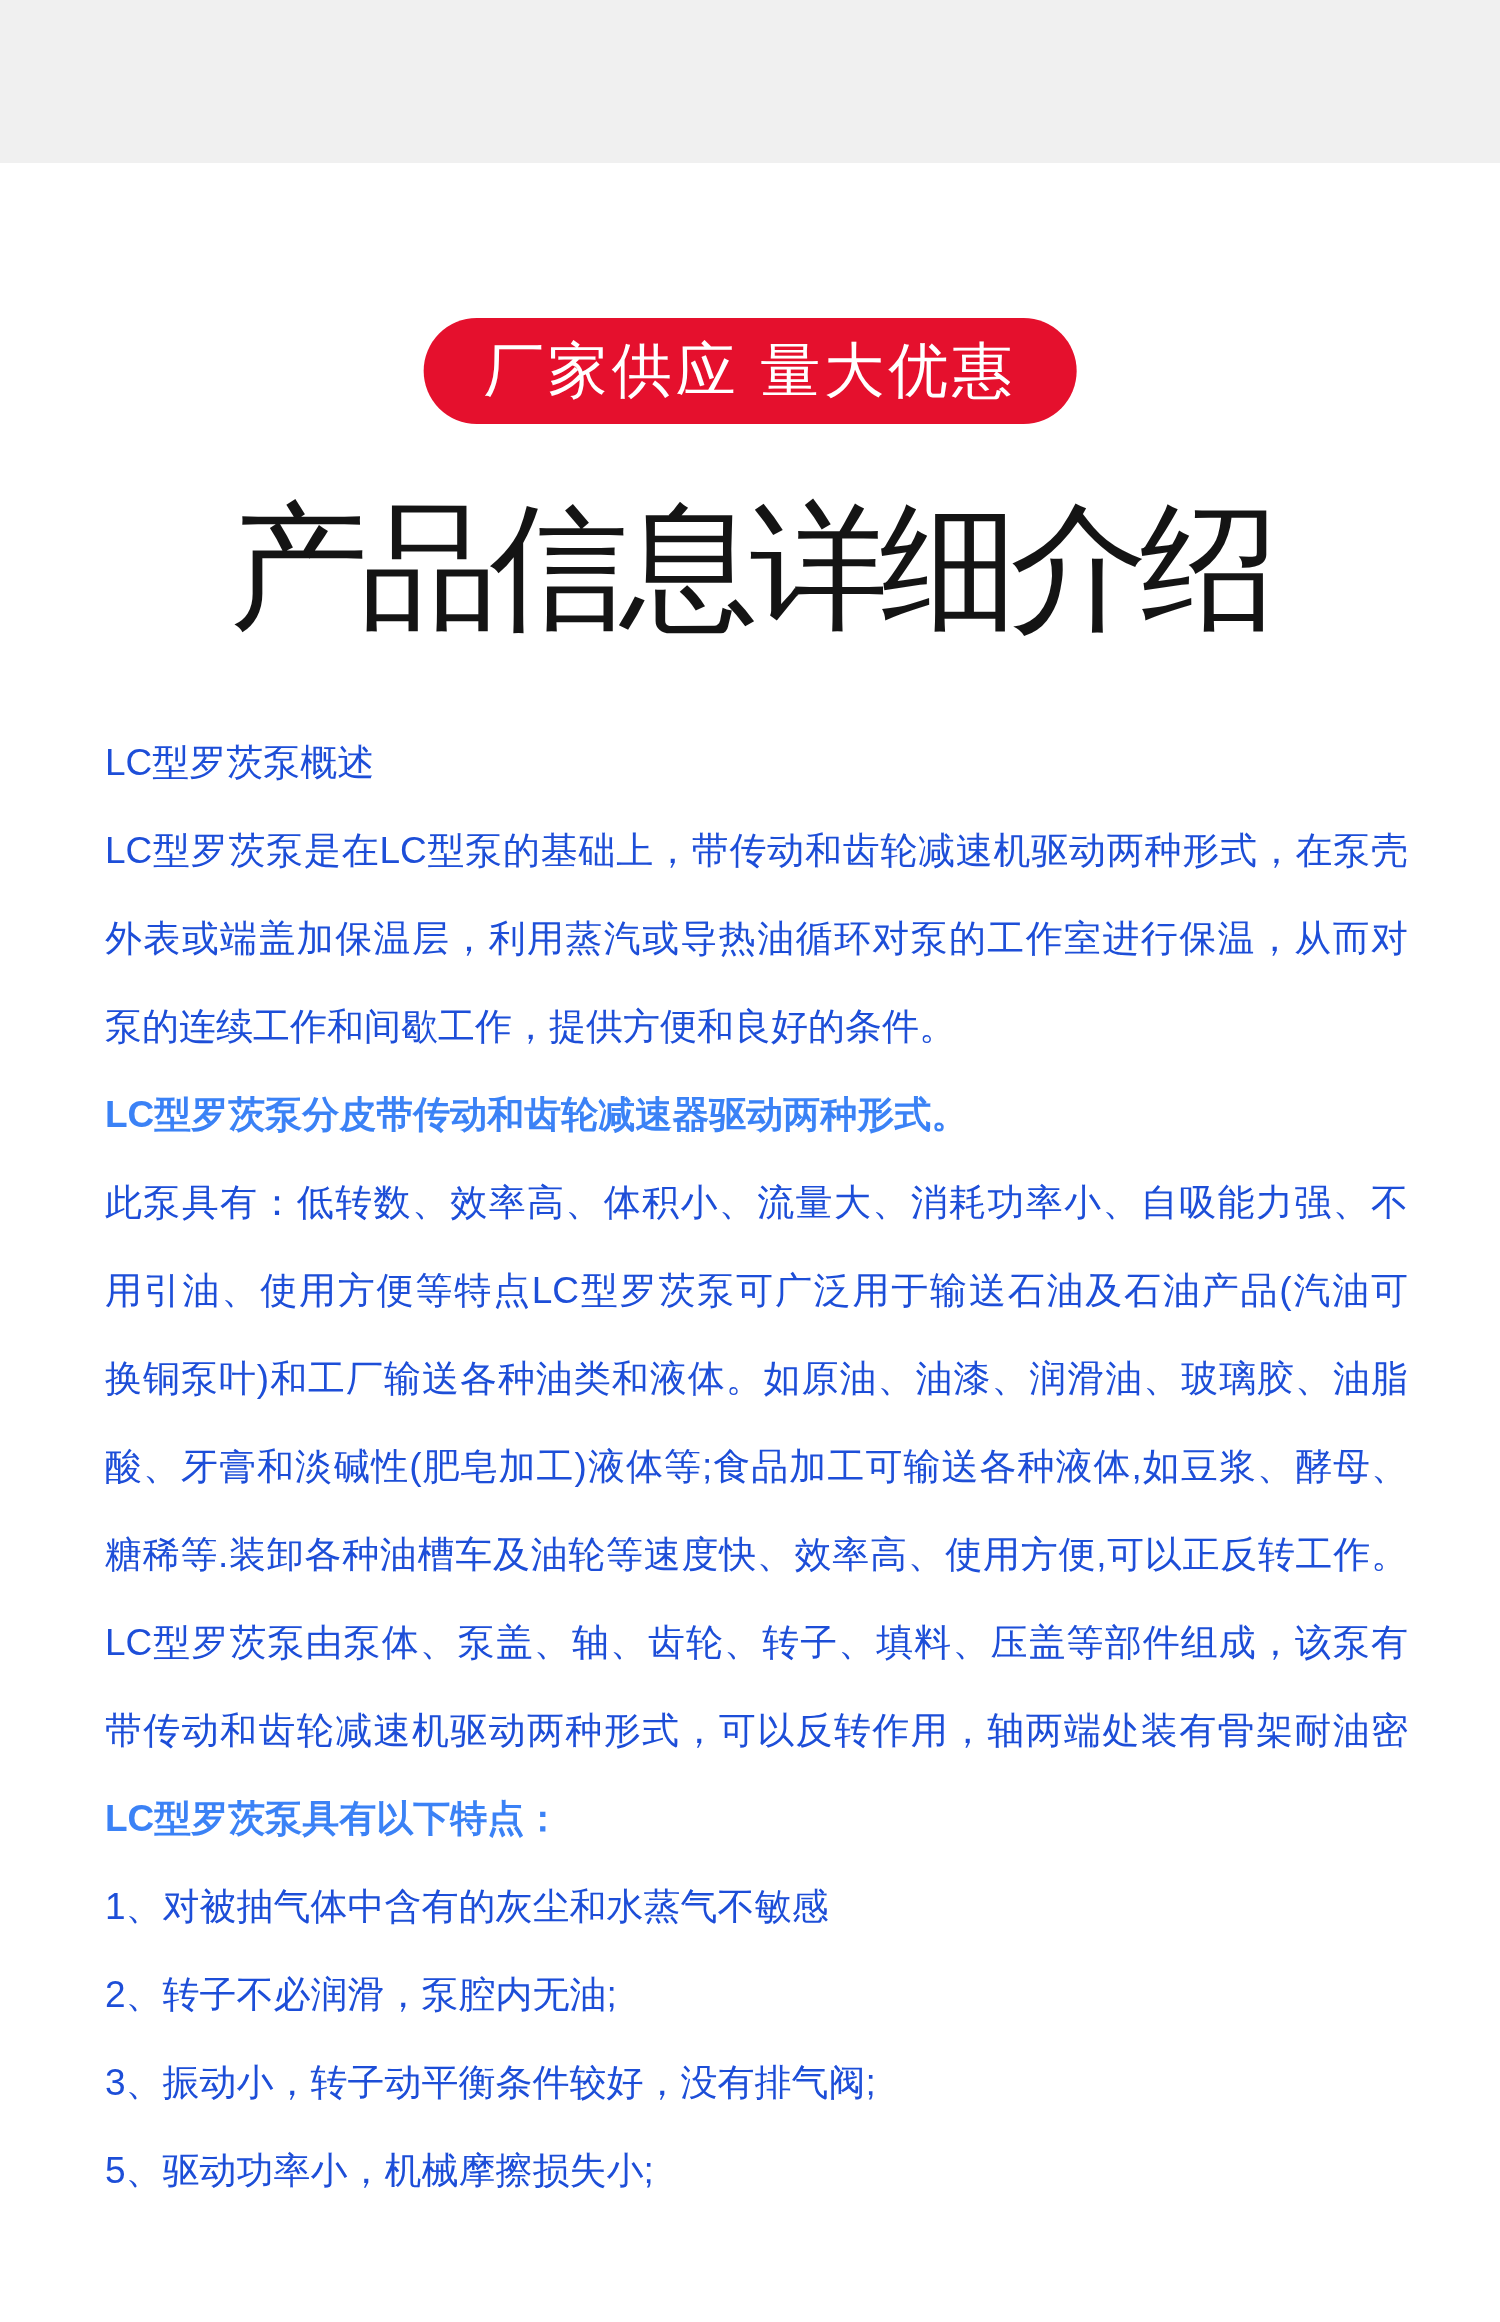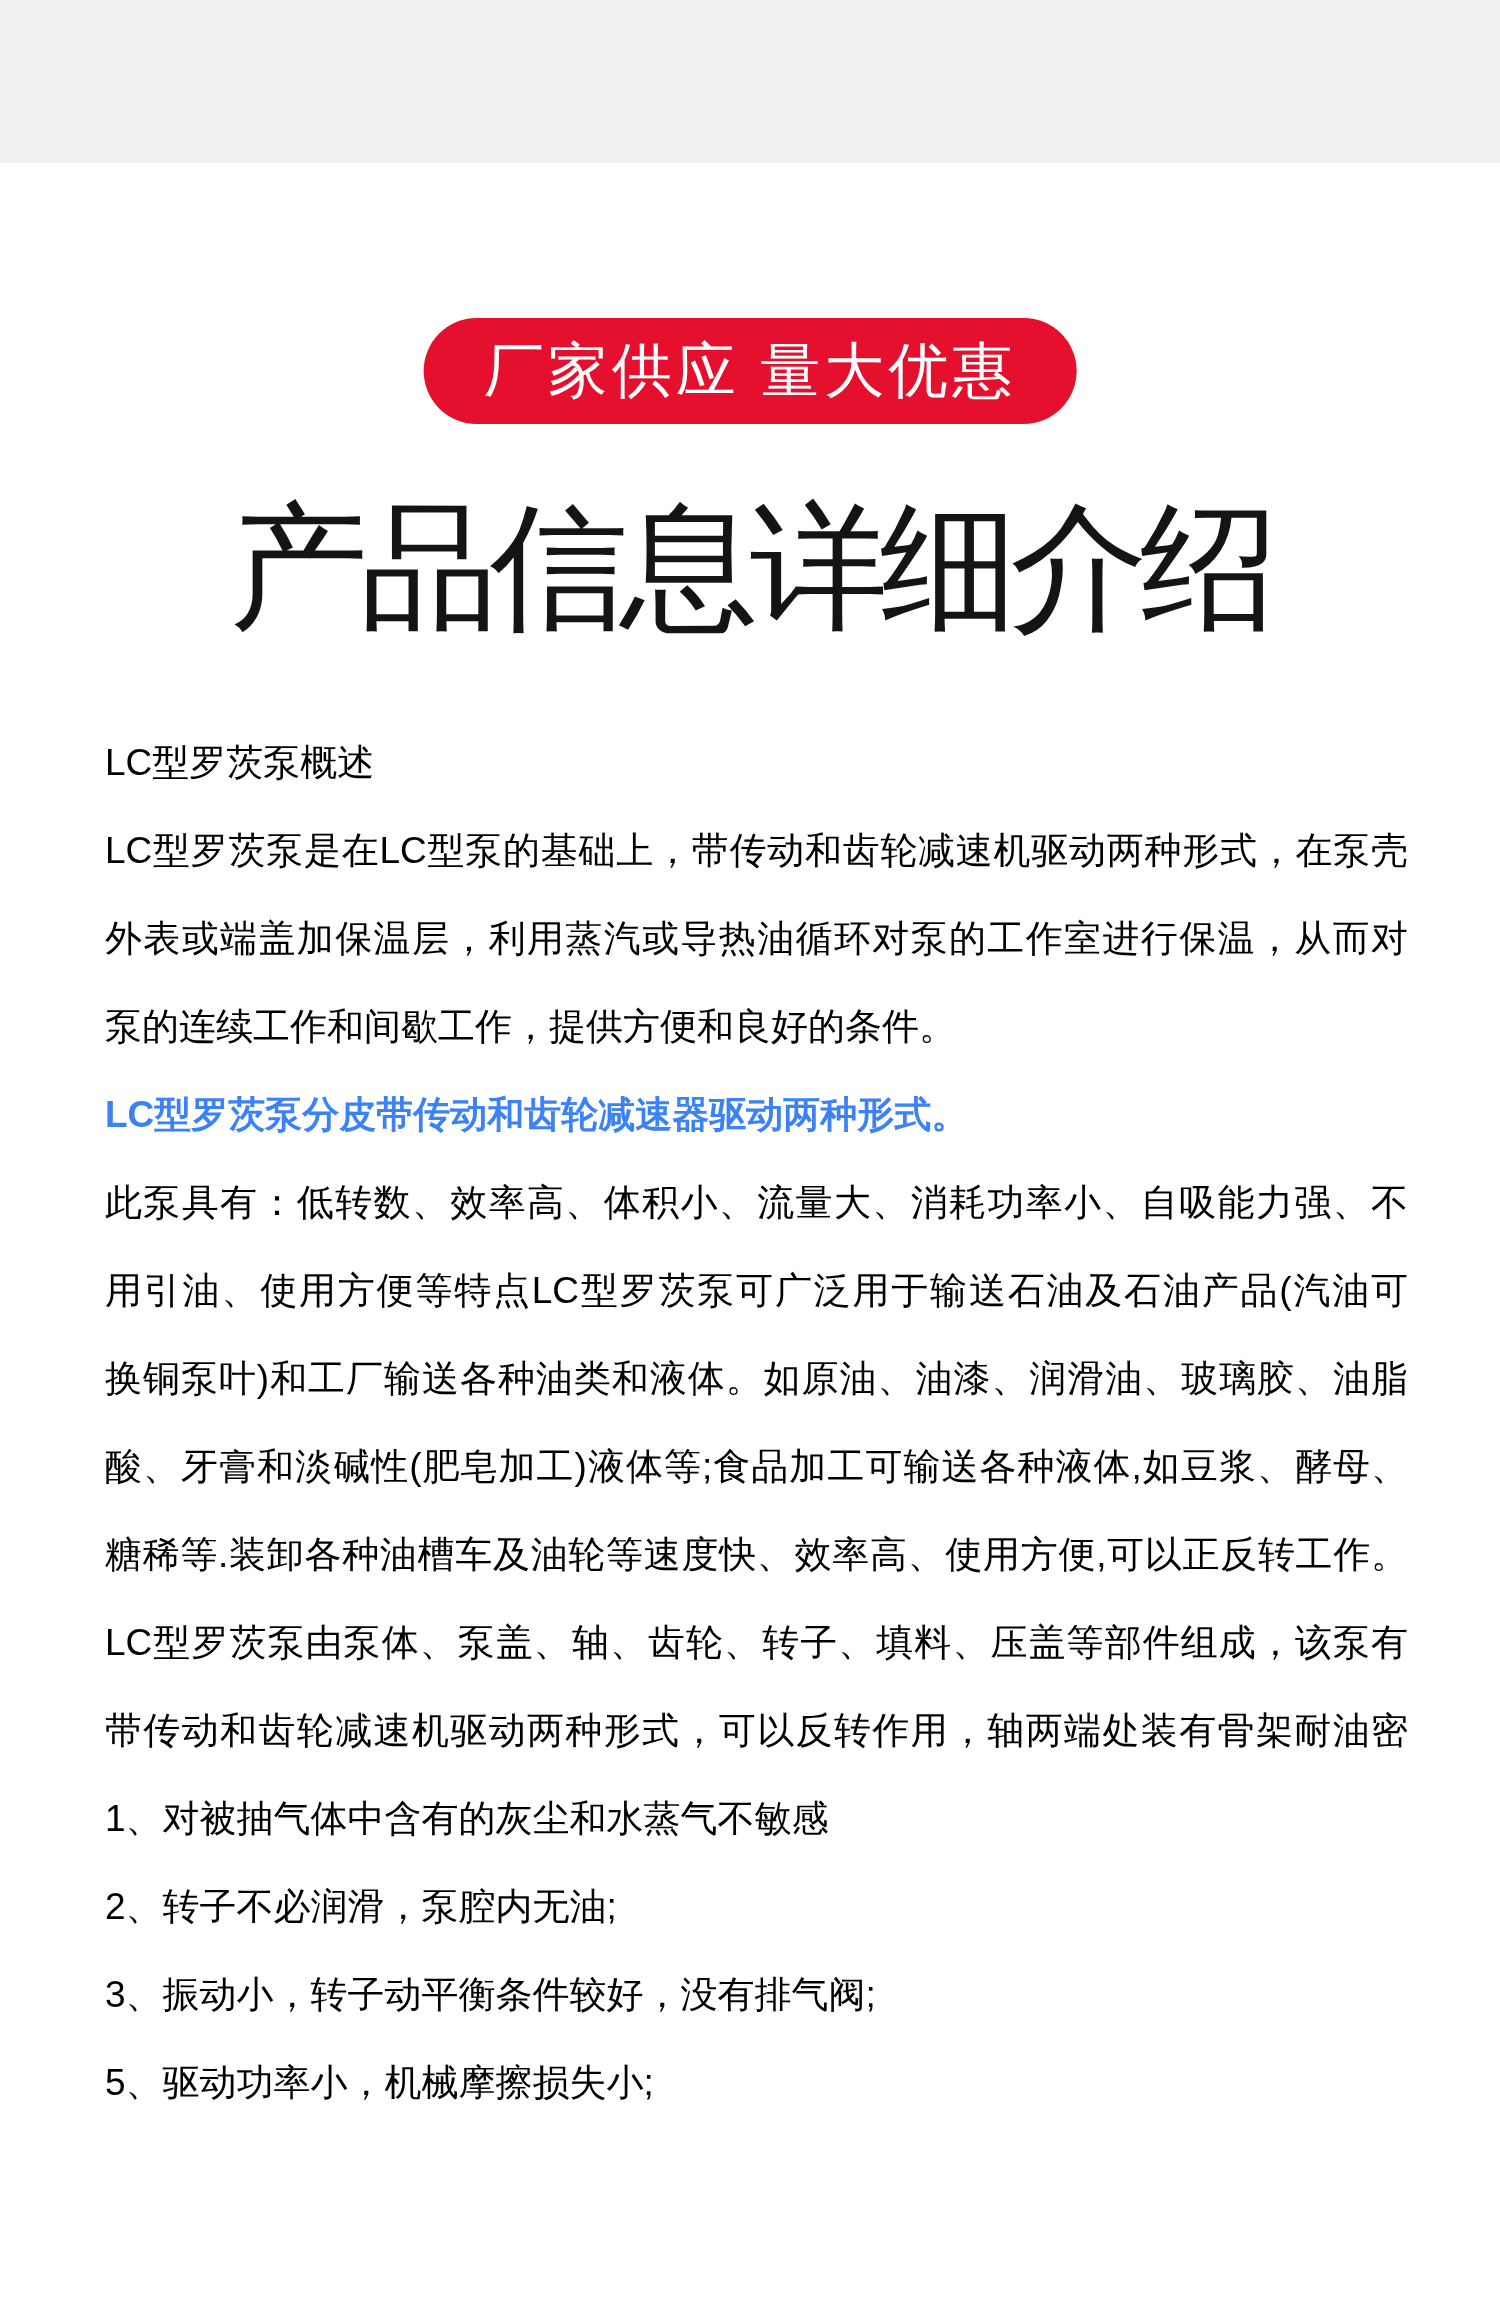--- a/index.html
+++ b/index.html
@@ -50,21 +50,21 @@
   .content {
     position: absolute;
     left: 105px;
     top: 719px;
     width: 1303px;
   }
   .line {
     height: 88px;
     line-height: 88px;
     font-size: 37px;
-    color: #000000;
+    color: #1d4ed8;
     white-space: nowrap;
     font-weight: 400;
   }
   .line.fill {
     white-space: normal;
     overflow: hidden;
     text-align: justify;
     text-align-last: justify;
   }
   .line.bold {
@@ -87,17 +87,18 @@
     <div class="line fill">外表或端盖加保温层，利用蒸汽或导热油循环对泵的工作室进行保温，从而对</div>
     <div class="line">泵的连续工作和间歇工作，提供方便和良好的条件。</div>
     <div class="line bold">LC型罗茨泵分皮带传动和齿轮减速器驱动两种形式。</div>
     <div class="line fill">此泵具有：低转数、效率高、体积小、流量大、消耗功率小、自吸能力强、不</div>
     <div class="line fill">用引油、使用方便等特点LC型罗茨泵可广泛用于输送石油及石油产品(汽油可</div>
     <div class="line fill">换铜泵叶)和工厂输送各种油类和液体。如原油、油漆、润滑油、玻璃胶、油脂</div>
     <div class="line fill">酸、牙膏和淡碱性(肥皂加工)液体等;食品加工可输送各种液体,如豆浆、酵母、</div>
     <div class="line fill">糖稀等.装卸各种油槽车及油轮等速度快、效率高、使用方便,可以正反转工作。</div>
     <div class="line fill">LC型罗茨泵由泵体、泵盖、轴、齿轮、转子、填料、压盖等部件组成，该泵有</div>
     <div class="line fill">带传动和齿轮减速机驱动两种形式，可以反转作用，轴两端处装有骨架耐油密</div>
+    <div class="line bold">LC型罗茨泵具有以下特点：</div>
     <div class="line">1、对被抽气体中含有的灰尘和水蒸气不敏感</div>
     <div class="line">2、转子不必润滑，泵腔内无油;</div>
     <div class="line">3、振动小，转子动平衡条件较好，没有排气阀;</div>
     <div class="line">5、驱动功率小，机械摩擦损失小;</div>
   </div>
 
 </body></html>

